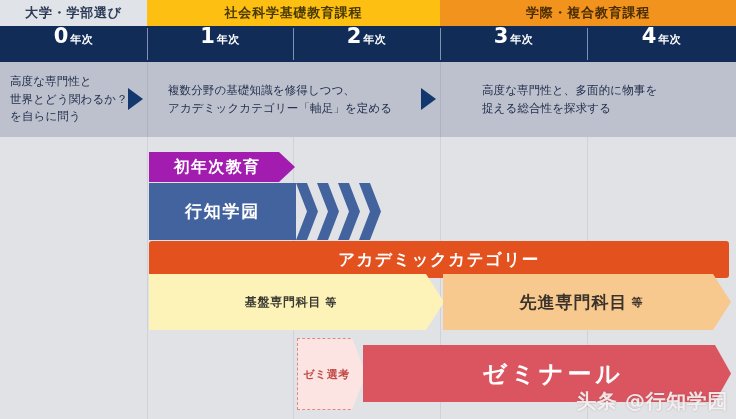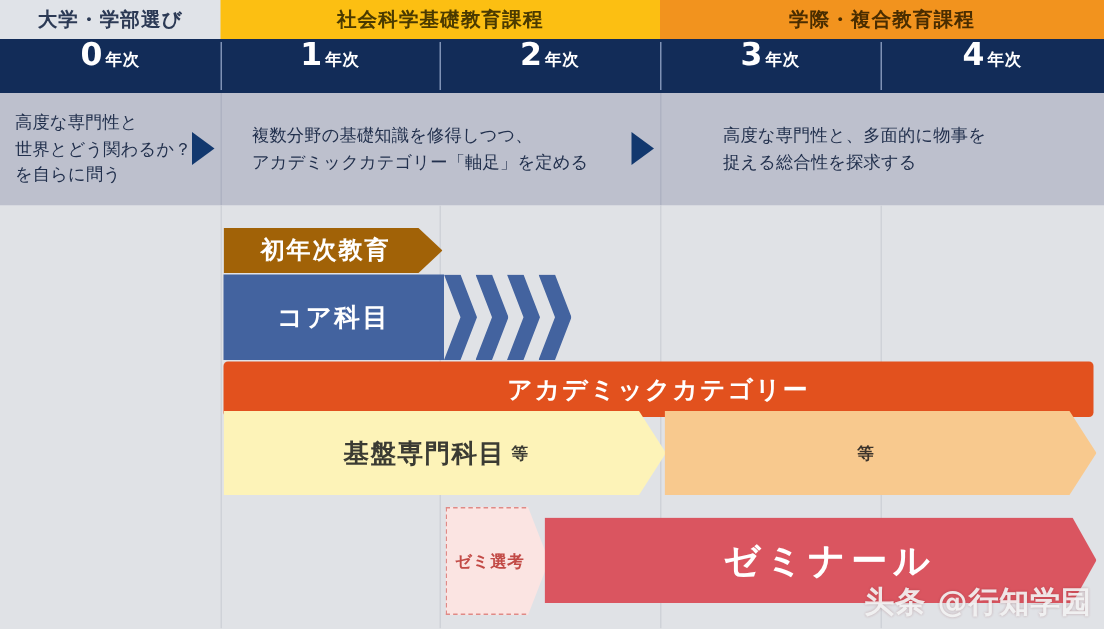--- a/index.html
+++ b/index.html
@@ -37,21 +37,21 @@
 
   
   .lowerbg{position:absolute;top:137px;left:0;width:736px;height:282px;background:#e0e2e6;}
   .gline{position:absolute;width:1px;background:#cfd2d8;top:137px;height:282px;}
 
   
   .bar{position:absolute;display:flex;align-items:center;}
   .bar .lbl{color:#fff;font-weight:700;white-space:nowrap;}
 
   
-  .bar-green{left:149px;top:152px;width:146px;height:30px;background:#a16207;
+  .bar-green{left:149px;top:152px;width:146px;height:30px;background:#a21caf;
              clip-path:polygon(0 0, calc(100% - 16px) 0, 100% 50%, calc(100% - 16px) 100%, 0 100%);
              justify-content:center;}
   .bar-green .lbl{font-size:16px;letter-spacing:.08em;padding-right:10px;}
 
   
   .bar-blue{left:149px;top:183px;width:147px;height:57px;background:#43639f;
             justify-content:center;}
   .bar-blue .lbl{font-size:17px;letter-spacing:.10em;}
   .chevwrap{position:absolute;left:296px;top:183px;width:98px;height:57px;overflow:hidden;}
   .chev{position:absolute;top:0;width:22px;height:57px;background:#43639f;
@@ -59,21 +59,21 @@
 
   
   .bar-orange{left:149px;top:241px;width:580px;height:37px;background:#e2511e;
               border-radius:3px;justify-content:center;}
   .bar-orange .lbl{font-size:16.5px;letter-spacing:.09em;}
 
   
   .bar-yellow{left:149px;top:274px;width:295px;height:56px;background:#fdf3b8;
               clip-path:polygon(0 0, calc(100% - 18px) 0, 100% 50%, calc(100% - 18px) 100%, 0 100%);
               justify-content:center;}
-  .bar-yellow .lbl{color:#3b3b33;font-size:17px;letter-spacing:.06em;padding-right:12px;text-align:center;}
+  .bar-yellow .lbl{color:#3b3b33;font-size:12px;letter-spacing:.06em;padding-right:12px;text-align:center;}
   .bar-yellow .sub{color:#3b3b33;font-size:11px;font-weight:700;margin-left:-8px;padding-right:12px;}
 
   
   .bar-adv{left:443px;top:274px;width:288px;height:56px;background:#f8c98e;
            clip-path:polygon(0 0, calc(100% - 18px) 0, 100% 50%, calc(100% - 18px) 100%, 0 100%);
            justify-content:center;}
   .bar-adv .lbl{color:#3b332b;font-size:17px;letter-spacing:.06em;padding-right:12px;}
   .bar-adv .sub{color:#3b332b;font-size:11px;font-weight:700;margin-left:-8px;padding-right:12px;}
 
   
@@ -164,39 +164,40 @@
   <div class="gline" style="left:147px;"></div>
   <div class="gline" style="left:293px;"></div>
   <div class="gline" style="left:440px;"></div>
   <div class="gline" style="left:587px;"></div>
 
   <div class="bar bar-green">
     <span class="lbl">初年次教育</span>
   </div>
 
   <div class="bar bar-blue">
-    <span class="lbl">コア科目</span>
+    <span class="lbl">行知学园</span>
   </div>
   <div class="chevwrap">
     <div class="chev" style="left:0px;"></div>
     <div class="chev" style="left:21px;"></div>
     <div class="chev" style="left:42px;"></div>
     <div class="chev" style="left:63px;"></div>
   </div>
 
   <div class="bar bar-orange">
     <span class="lbl">アカデミックカテゴリー</span>
   </div>
 
   <div class="bar bar-yellow">
     <span class="lbl">基盤専門科目</span>
     <span class="sub">等</span>
   </div>
 
   <div class="bar bar-adv">
+    <span class="lbl">先進専門科目</span>
     <span class="sub">等</span>
   </div>
 
   <div class="seminar-sel">
     <span class="lbl">ゼミ選考</span>
   </div>
 
   <div class="bar bar-red">
     <span class="lbl">ゼミナール</span>
   </div>

